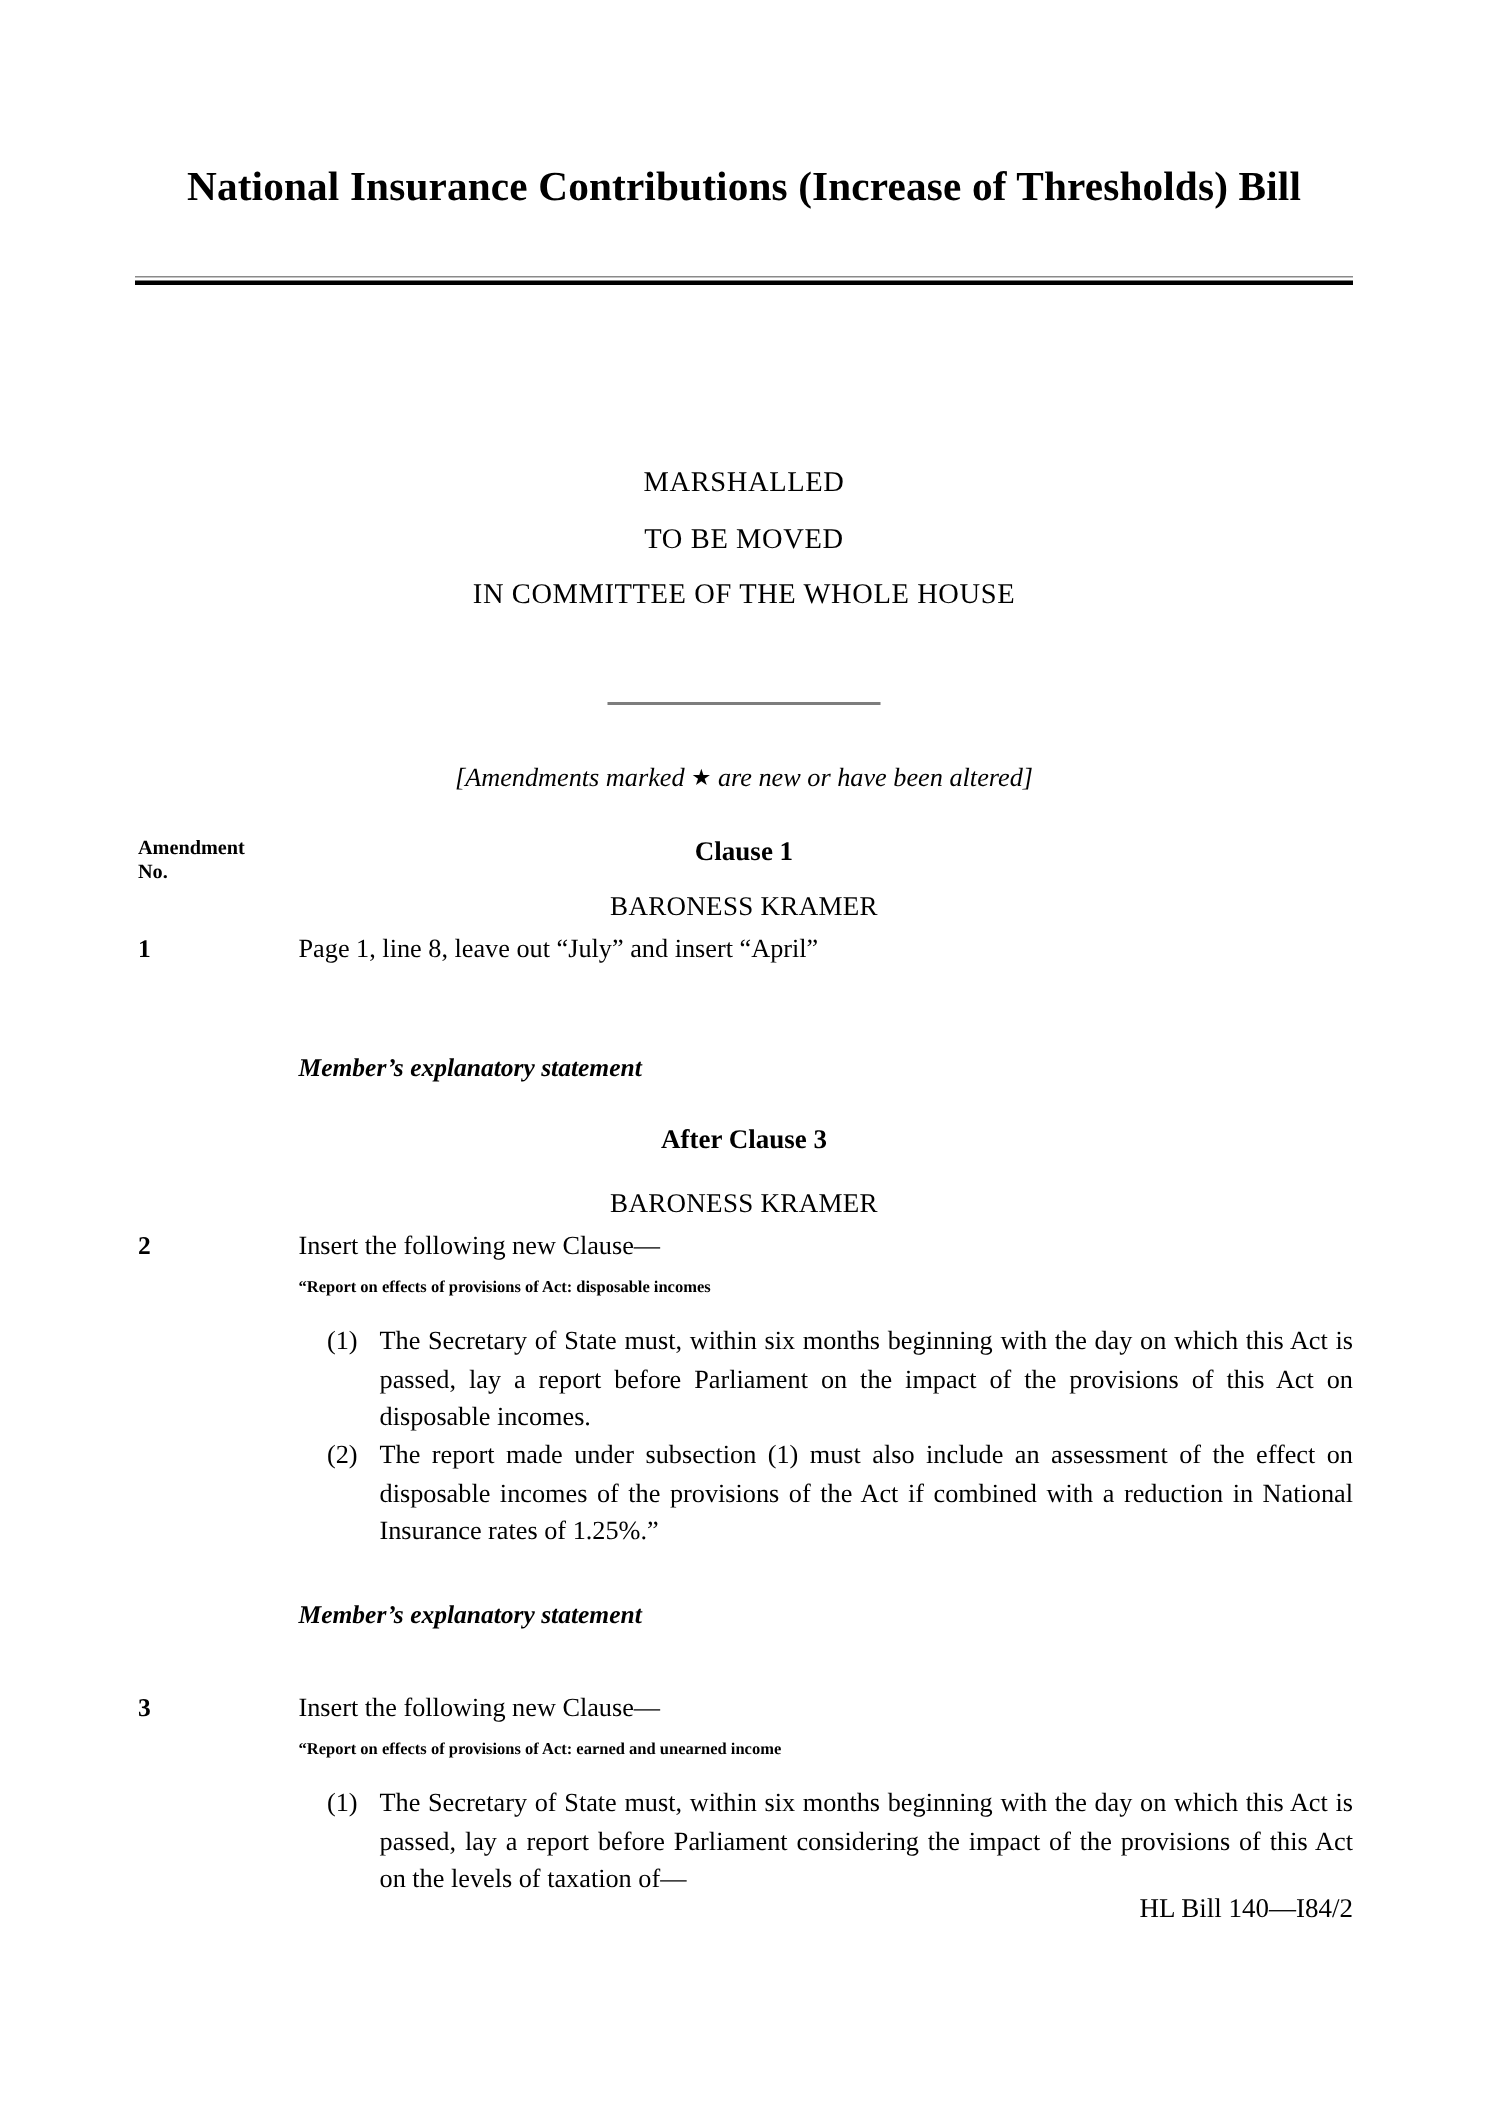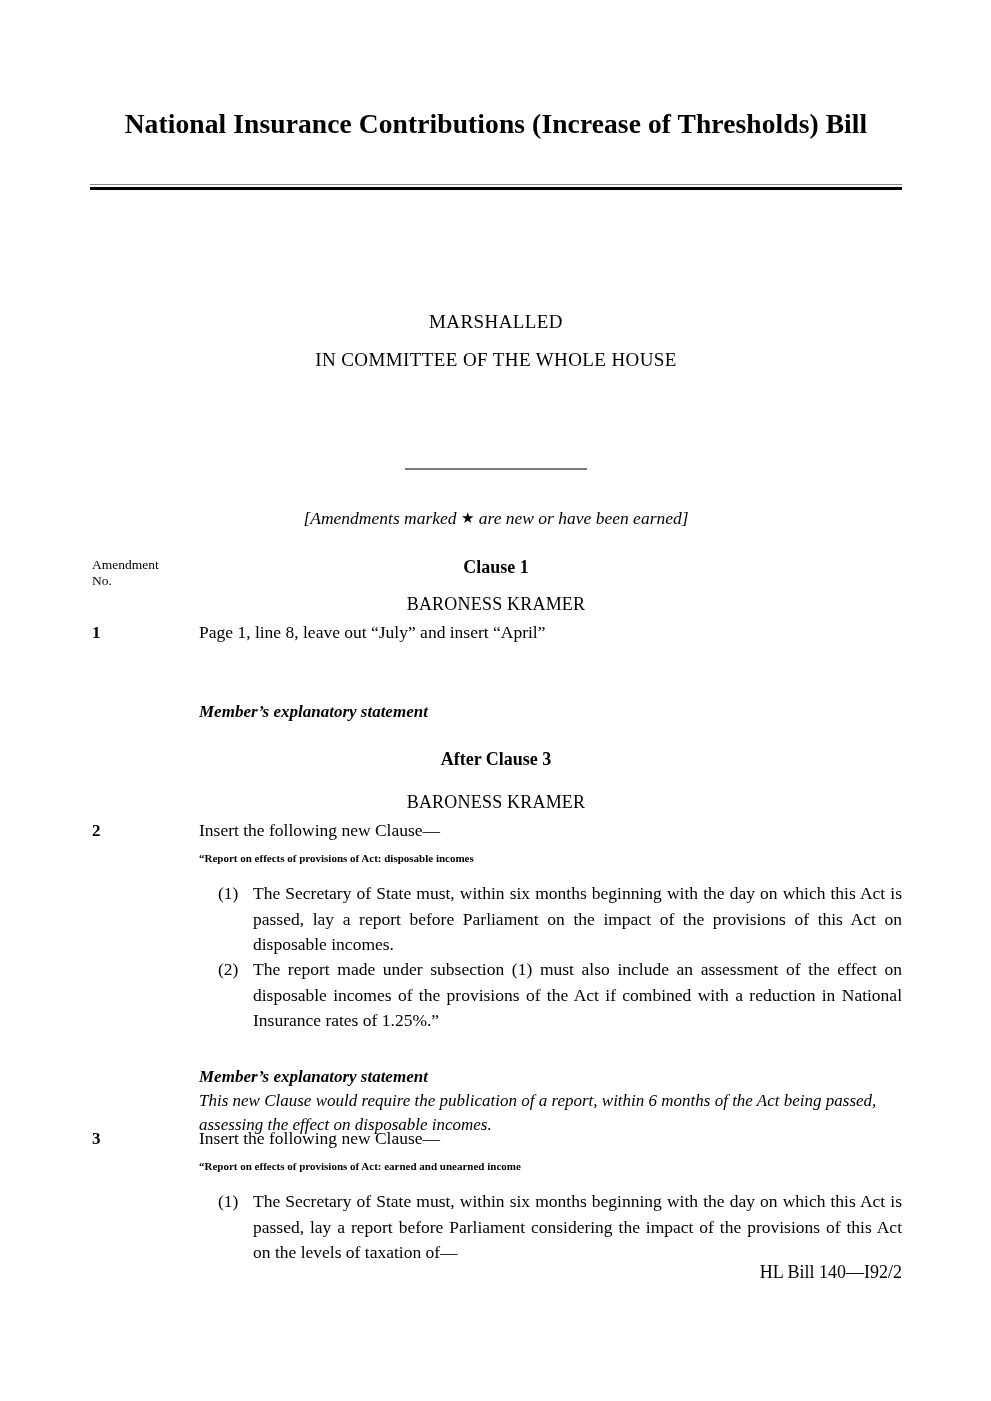--- a/index.html
+++ b/index.html
@@ -89,21 +89,21 @@
     font-size: 15px;
     vertical-align: 1px;
   }
 
   
   .amend-col-head {
     position: absolute;
     left: 92px;
     top: 557px;
     font-size: 13.5px;
-    font-weight: normal;
+    font-weight: bold;
     line-height: 15.5px;
     width: 100px;
   }
 
   .body {
     position: absolute;
     left: 0;
     top: 0;
     width: 991px;
   }
@@ -202,28 +202,29 @@
   <div class="doc-title">National Insurance Contributions (Increase of Thresholds) Bill</div>
 
   <div class="title-rules">
     <div class="rule-thin"></div>
     <div class="rule-gap"></div>
     <div class="rule-thick"></div>
   </div>
 
   <div class="head-block">
     <div class="head-line">MARSHALLED</div>
+    <div class="head-line">TO BE MOVED</div>
     <div class="head-line">IN COMMITTEE OF THE WHOLE HOUSE</div>
   </div>
 
   <div class="short-rule-wrap">
     <div class="short-rule"></div>
   </div>
 
-  <div class="star-note"><span>[Amendments marked </span><span class="star-glyph">★</span><span> are new or have been earned]</span></div>
+  <div class="star-note"><span>[Amendments marked </span><span class="star-glyph">★</span><span> are new or have been altered]</span></div>
 
   <div class="amend-col-head">Amendment<br>No.</div>
 
   <div class="body">
 
     <div class="centered-head clause-title" style="top:555px;">Clause 1</div>
     <div class="centered-head member-name" style="top:592px;">BARONESS KRAMER</div>
 
     <div class="row" style="top:620px;">
       <div class="num">1</div>
@@ -268,21 +269,20 @@
         <div class="sub">
           <span class="marker">(2)</span>
           <span>The report made under subsection (1) must also include an assessment of the effect on disposable incomes of the provisions of the Act if combined with a reduction in National Insurance rates of 1.25%.”</span>
         </div>
       </div>
     </div>
 
     <div class="row" style="top:1033px;">
       <div class="content">
         <div class="expl-head">Member’s explanatory statement</div>
-        <div class="expl-body">This new Clause would require the publication of a report, within 6 months of the Act being passed, assessing the effect on disposable incomes.</div>
       </div>
     </div>
 
     <div class="row" style="top:1126px;">
       <div class="num">3</div>
       <div class="content">
         <div class="plain">Insert the following new Clause—</div>
       </div>
     </div>
 
@@ -298,16 +298,16 @@
           <span class="marker">(1)</span>
           <span>The Secretary of State must, within six months beginning with the day on which this Act is passed, lay a report before Parliament considering the impact of the provisions of this Act on the levels of taxation of—</span>
         </div>
       </div>
     </div>
 
   </div>
 
   <div class="footer">
     <span>HL Bill 140—I</span>
-    <span>92/2</span>
+    <span>84/2</span>
   </div>
 
 </div>
 
 </body></html>

